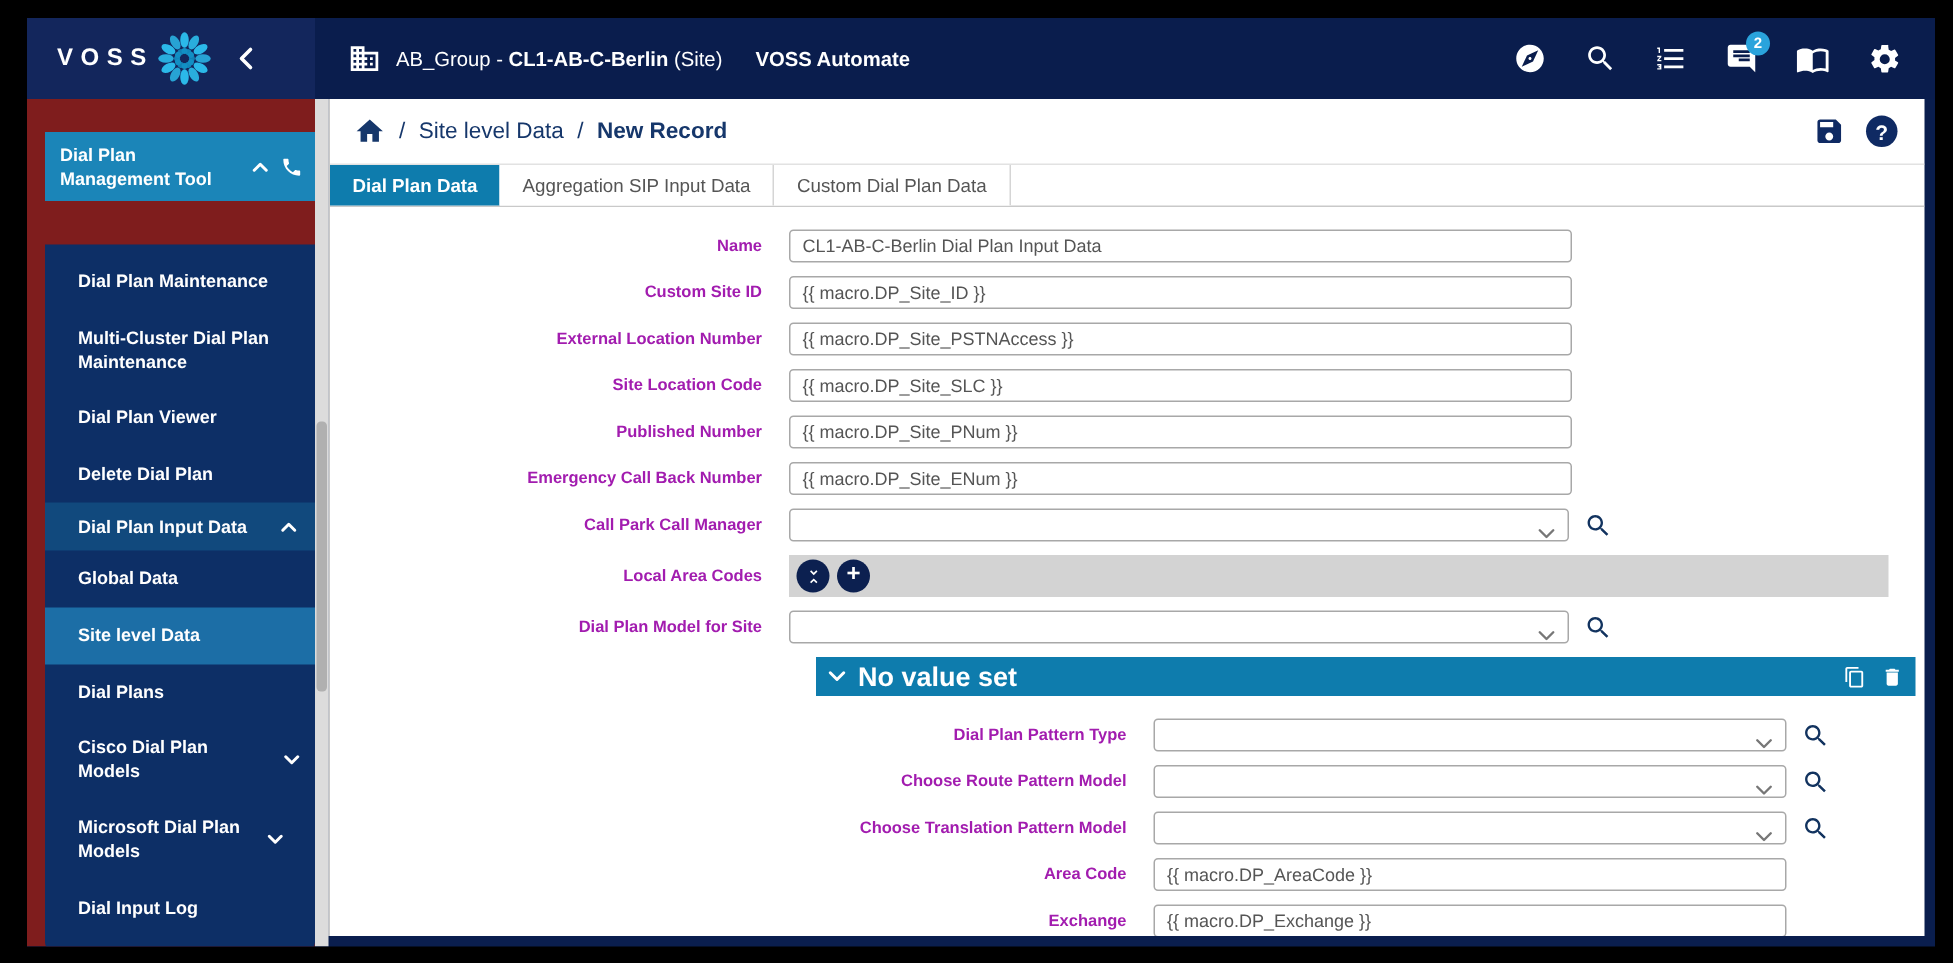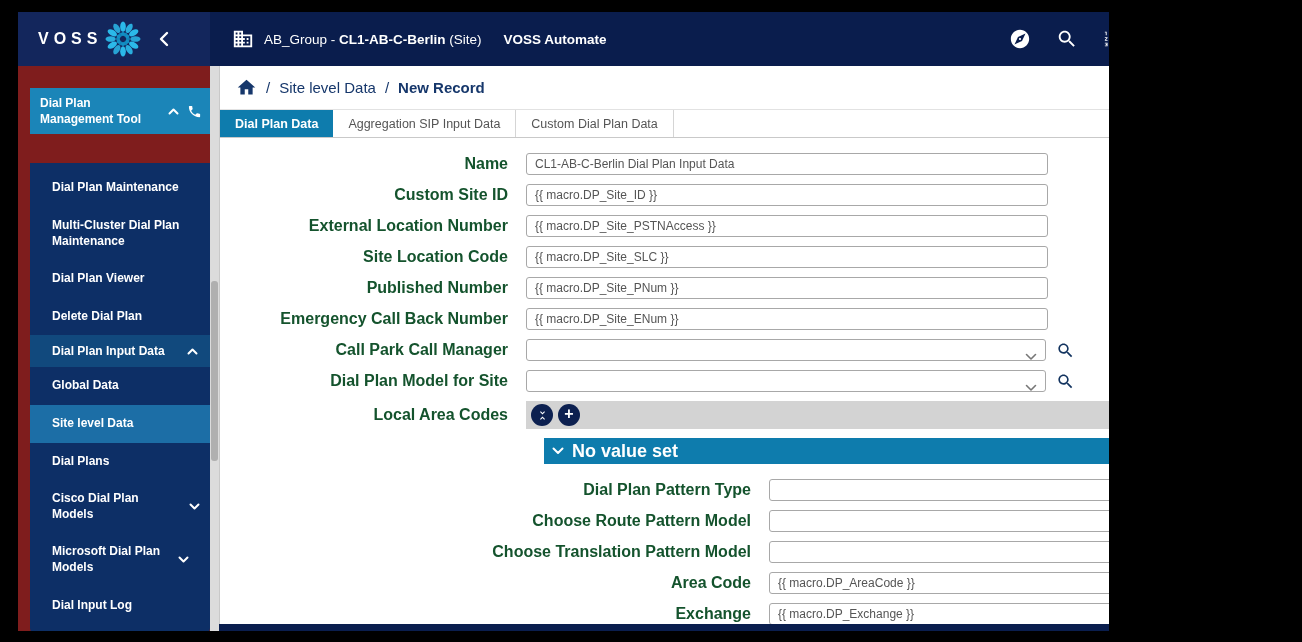--- a/index.html
+++ b/index.html
@@ -1,17 +1,17 @@
 <!DOCTYPE html>
 <html><head>
 <meta charset="utf-8">
 <style>
   html,body{margin:0;padding:0;background:#000;}
   *{box-sizing:border-box;font-family:"Liberation Sans",sans-serif;}
-  .canvas{position:relative;width:1109px;height:642px;background:#000;overflow:hidden;}
+  .canvas{position:relative;width:1302px;height:642px;background:#000;overflow:hidden;}
   .window{position:absolute;left:18px;top:12px;width:1272px;height:619px;background:#0a1e4e;overflow:hidden;}
 
   
   .topbar{height:54px;display:flex;align-items:stretch;background:#0a1d4d;}
   .logo-section{width:192px;background:#13265c;display:flex;align-items:center;padding-left:20px;flex:none;}
   .logo-text{color:#fff;font-size:16px;font-weight:600;letter-spacing:5px;}
   .logo-flower{margin-left:2px;flex:none;}
   .collapse-btn{margin-left:16px;background:none;border:none;cursor:pointer;padding:0;display:flex;}
   .topbar-main{flex:1;display:flex;align-items:center;padding-left:22px;color:#fff;}
   .ctx-icon{margin-right:10px;display:flex;}
@@ -49,21 +49,21 @@
   .header-actions{margin-left:auto;display:flex;align-items:center;gap:14px;}
   .hdr-btn{background:none;border:none;padding:0;cursor:pointer;display:flex;}
   .help-circle{width:21px;height:21px;border-radius:50%;background:#0f2a63;color:#fff;font-size:14px;font-weight:700;display:flex;align-items:center;justify-content:center;}
 
   .tabbar{height:28px;flex:none;display:flex;border-bottom:1px solid #c9c9c9;}
   .tab{padding:0 15px;display:flex;align-items:center;font-size:12.5px;color:#555;background:#fff;border-right:1px solid #d5d5d5;cursor:pointer;white-space:nowrap;}
   .tab.active{background:#0e7cad;color:#fff;font-weight:700;border-right:none;}
 
   .form{flex:1;padding-top:15px;overflow:hidden;}
   .frow{display:flex;align-items:center;height:22px;margin-bottom:9px;}
-  .flabel{width:306px;flex:none;text-align:right;padding-right:18px;font-size:16px;font-weight:700;color:#14532d;white-space:nowrap;}
+  .flabel{width:306px;flex:none;text-align:right;padding-right:18px;font-size:11px;font-weight:700;color:#a21caf;white-space:nowrap;}
   .nested .flabel{width:549px;}
   .tinput{width:522px;height:22px;border:1px solid #a8a8a8;border-radius:3px;padding:0 8px;font-size:12px;color:#555;background:#fff;}
   .nested .tinput{width:422px;}
   .fselect{position:relative;width:520px;height:22px;border:1px solid #a8a8a8;border-radius:3px;background:#fff;cursor:pointer;}
   .nested .fselect{width:422px;}
   .fselect .chev{position:absolute;right:8px;top:7px;}
   .search-btn{background:none;border:none;padding:0;margin-left:10px;cursor:pointer;display:flex;}
 
   .lac-toolbar{width:733px;height:28px;background:#d3d3d3;display:flex;align-items:center;gap:5px;padding-left:5px;}
   .circle-btn{width:22px;height:22px;border-radius:50%;background:#0c2050;border:none;color:#fff;cursor:pointer;display:flex;align-items:center;justify-content:center;padding:0;}
@@ -274,46 +274,46 @@
             <span class="chev"><svg width="12" height="8" viewBox="0 0 12 8">
                     <polyline points="1.5,1.5 6,6 10.5,1.5" fill="none" stroke="#777" stroke-width="1.6" stroke-linecap="round" stroke-linejoin="round"></polyline>
                   </svg></span>
           </div>
           <button class="search-btn">
             <svg width="19" height="19" viewBox="0 0 24 24" fill="#12335f">
                   <path d="M15.5 14h-.79l-.28-.27C15.41 12.59 16 11.11 16 9.5 16 5.91 13.09 3 9.5 3S3 5.91 3 9.5 5.91 16 9.5 16c1.61 0 3.09-.59 4.23-1.57l.27.28v.79l5 5L20.49 19l-5-5zm-6 0C7.01 14 5 11.99 5 9.5S7.01 5 9.5 5 14 7.01 14 9.5 11.99 14 9.5 14z"></path>
                 </svg>
           </button>
         </div>
-        <div class="frow">
-          <div class="flabel">Dial Plan Model for Site</div>
-          <div class="fselect">
-            <span class="chev"><svg width="12" height="8" viewBox="0 0 12 8">
-                    <polyline points="1.5,1.5 6,6 10.5,1.5" fill="none" stroke="#777" stroke-width="1.6" stroke-linecap="round" stroke-linejoin="round"></polyline>
-                  </svg></span>
-          </div>
-          <button class="search-btn">
-            <svg width="19" height="19" viewBox="0 0 24 24" fill="#12335f">
-                  <path d="M15.5 14h-.79l-.28-.27C15.41 12.59 16 11.11 16 9.5 16 5.91 13.09 3 9.5 3S3 5.91 3 9.5 5.91 16 9.5 16c1.61 0 3.09-.59 4.23-1.57l.27.28v.79l5 5L20.49 19l-5-5zm-6 0C7.01 14 5 11.99 5 9.5S7.01 5 9.5 5 14 7.01 14 9.5 11.99 14 9.5 14z"></path>
-                </svg>
-          </button>
-        </div>
-
         <div class="frow" style="height:28px;">
           <div class="flabel">Local Area Codes</div>
           <div class="lac-toolbar">
             <button class="circle-btn">
               <svg width="13" height="13" viewBox="0 0 24 24" fill="#fff">
                     <path d="M7.41 18.59L8.83 20 12 16.83 15.17 20l1.42-1.41L12 14l-4.59 4.59zM16.59 5.41L15.17 4 12 7.17 8.83 4 7.41 5.41 12 10l4.59-4.59z"></path>
                   </svg>
             </button>
             <button class="circle-btn">
                   <span class="plus">+</span>
                 </button>
           </div>
+        </div>
+
+        <div class="frow">
+          <div class="flabel">Dial Plan Model for Site</div>
+          <div class="fselect">
+            <span class="chev"><svg width="12" height="8" viewBox="0 0 12 8">
+                    <polyline points="1.5,1.5 6,6 10.5,1.5" fill="none" stroke="#777" stroke-width="1.6" stroke-linecap="round" stroke-linejoin="round"></polyline>
+                  </svg></span>
+          </div>
+          <button class="search-btn">
+            <svg width="19" height="19" viewBox="0 0 24 24" fill="#12335f">
+                  <path d="M15.5 14h-.79l-.28-.27C15.41 12.59 16 11.11 16 9.5 16 5.91 13.09 3 9.5 3S3 5.91 3 9.5 5.91 16 9.5 16c1.61 0 3.09-.59 4.23-1.57l.27.28v.79l5 5L20.49 19l-5-5zm-6 0C7.01 14 5 11.99 5 9.5S7.01 5 9.5 5 14 7.01 14 9.5 11.99 14 9.5 14z"></path>
+                </svg>
+          </button>
         </div>
         <div class="lac-bar">
           <svg width="12" height="8" viewBox="0 0 12 8">
                 <polyline points="1.5,1.5 6,6 10.5,1.5" fill="none" stroke="#fff" stroke-width="2" stroke-linecap="round" stroke-linejoin="round"></polyline>
               </svg>
           <span class="title">No value set</span>
           <span class="bar-actions">
             <button class="bar-btn">
               <svg width="15" height="15" viewBox="0 0 24 24" fill="#fff">
                     <path d="M16 1H4c-1.1 0-2 .9-2 2v14h2V3h12V1zm3 4H8c-1.1 0-2 .9-2 2v14c0 1.1.9 2 2 2h11c1.1 0 2-.9 2-2V7c0-1.1-.9-2-2-2zm0 16H8V7h11v14z"></path>

